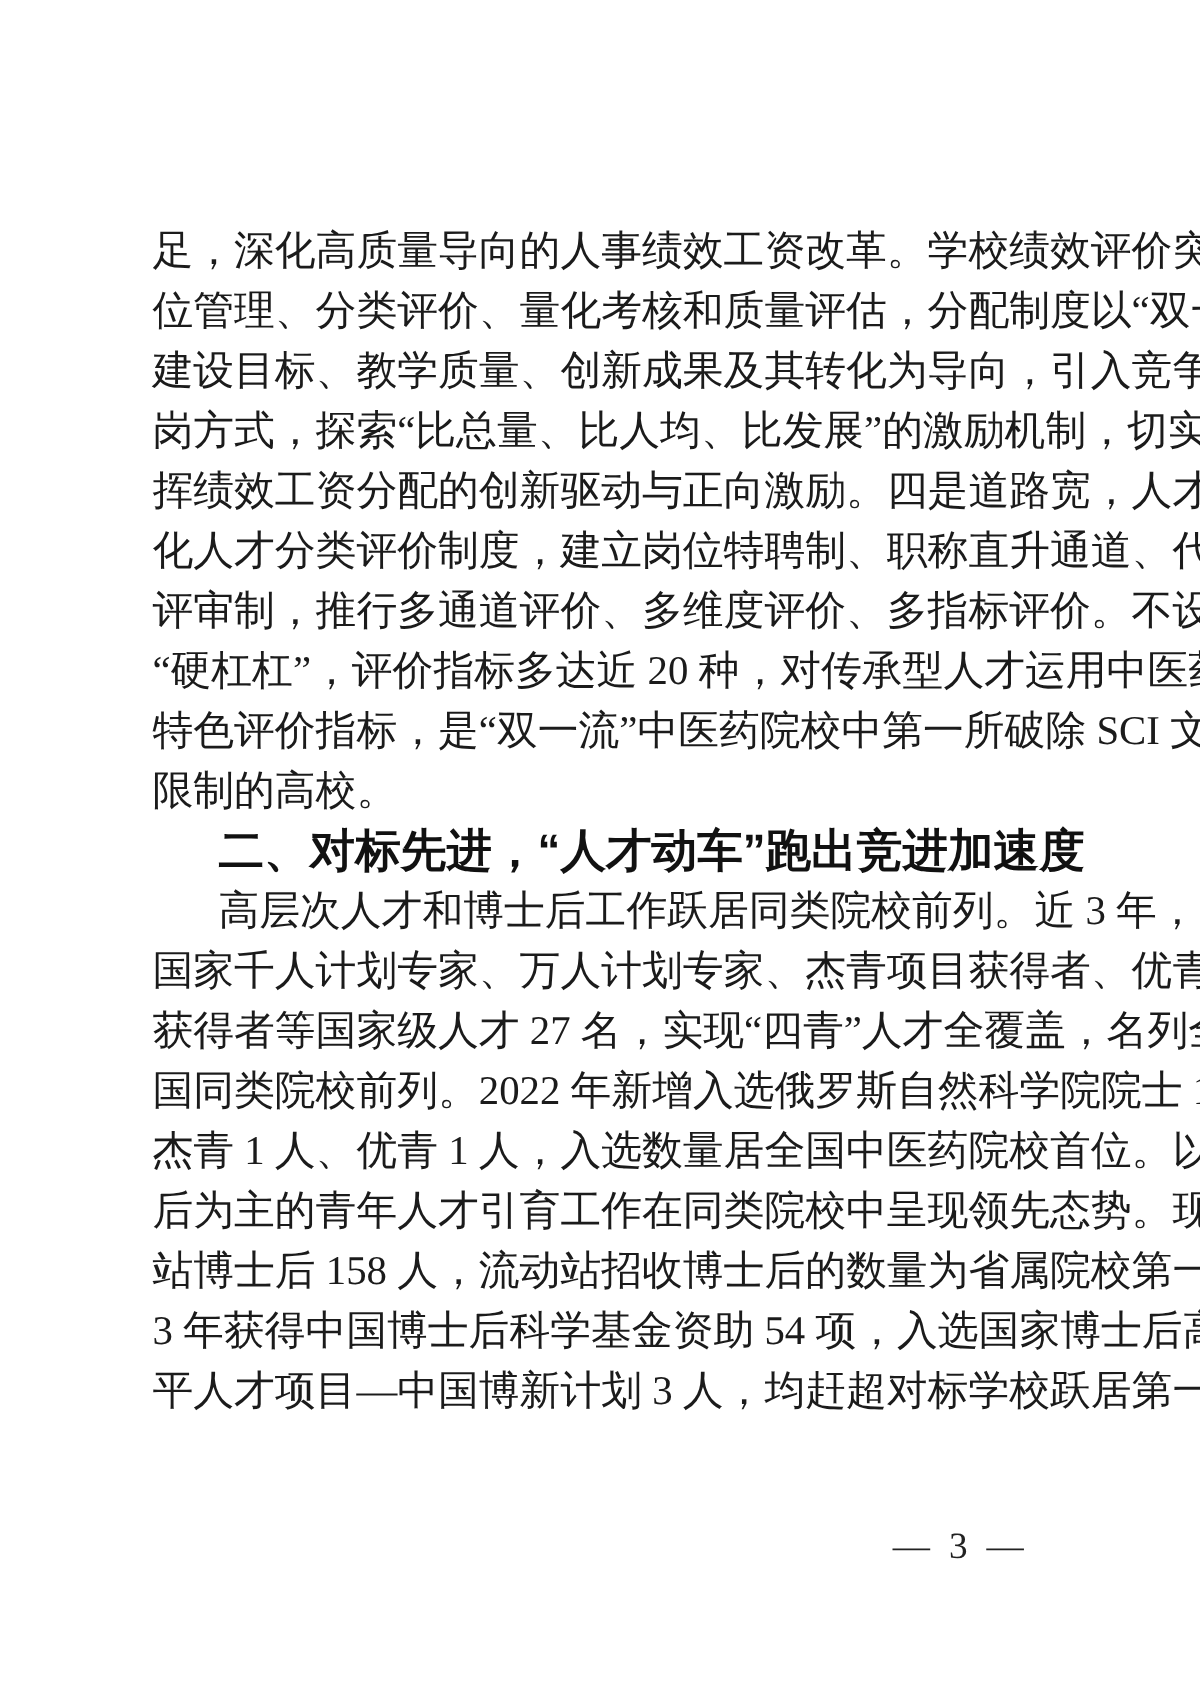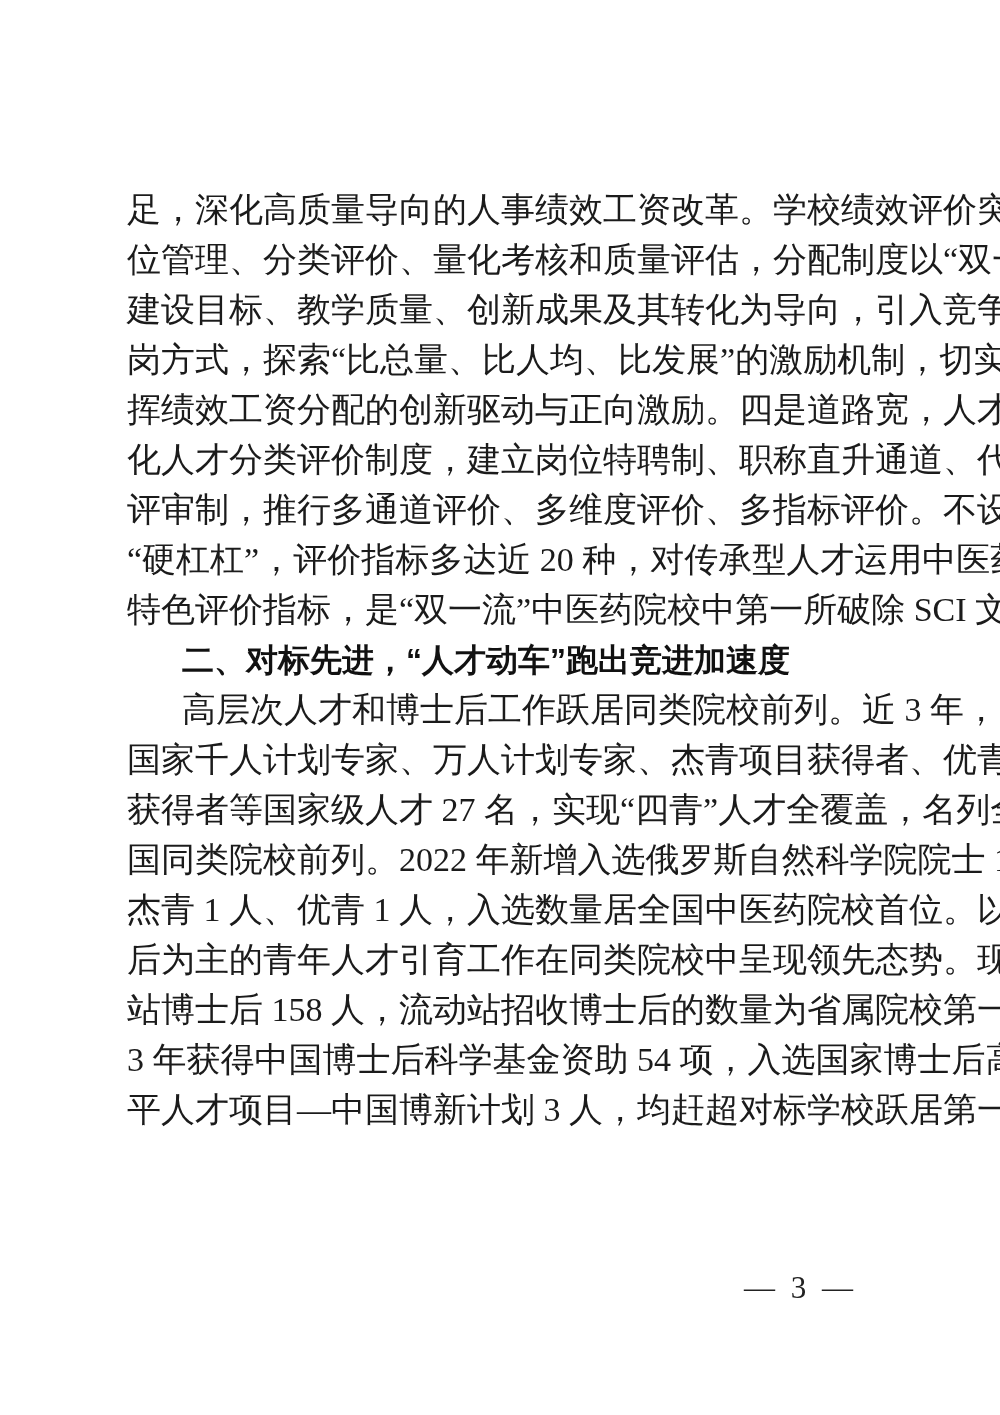--- a/index.html
+++ b/index.html
@@ -43,21 +43,21 @@
     text-align: left;
     text-align-last: left;
   }
   .line.indent {
     text-indent: 55px;
   }
   .heading {
     display: block;
     height: 50px;
     line-height: 50px;
-    font-size: 32px;
+    font-size: 38px;
     font-family: "Liberation Sans", sans-serif;
     font-weight: bold;
     color: #111111;
     text-indent: 55px;
     text-align: left;
     text-align-last: left;
     white-space: nowrap;
   }
   .page-number {
     position: absolute;
@@ -80,20 +80,21 @@
     <div>
       <div class="line">足，深化高质量导向的人事绩效工资改革。学校绩效评价突出岗</div>
       <div class="line">位管理、分类评价、量化考核和质量评估，分配制度以“双一流”</div>
       <div class="line">建设目标、教学质量、创新成果及其转化为导向，引入竞争性核</div>
       <div class="line">岗方式，探索“比总量、比人均、比发展”的激励机制，切实发</div>
       <div class="line">挥绩效工资分配的创新驱动与正向激励。四是道路宽，人才评价</div>
       <div class="line">化人才分类评价制度，建立岗位特聘制、职称直升通道、代表作</div>
       <div class="line">评审制，推行多通道评价、多维度评价、多指标评价。不设评价</div>
       <div class="line">“硬杠杠”，评价指标多达近 20 种，对传承型人才运用中医药</div>
       <div class="line">特色评价指标，是“双一流”中医药院校中第一所破除 SCI 文章</div>
+      <div class="line short">限制的高校。</div>
     </div>
 
     <div class="heading">二、对标先进，“人才动车”跑出竞进加速度</div>
 
     <div>
       <div class="line indent">高层次人才和博士后工作跃居同类院校前列。近 3 年，引育</div>
       <div class="line">国家千人计划专家、万人计划专家、杰青项目获得者、优青项目</div>
       <div class="line">获得者等国家级人才 27 名，实现“四青”人才全覆盖，名列全</div>
       <div class="line">国同类院校前列。2022 年新增入选俄罗斯自然科学院院士 1 人、</div>
       <div class="line">杰青 1 人、优青 1 人，入选数量居全国中医药院校首位。以博士</div>

